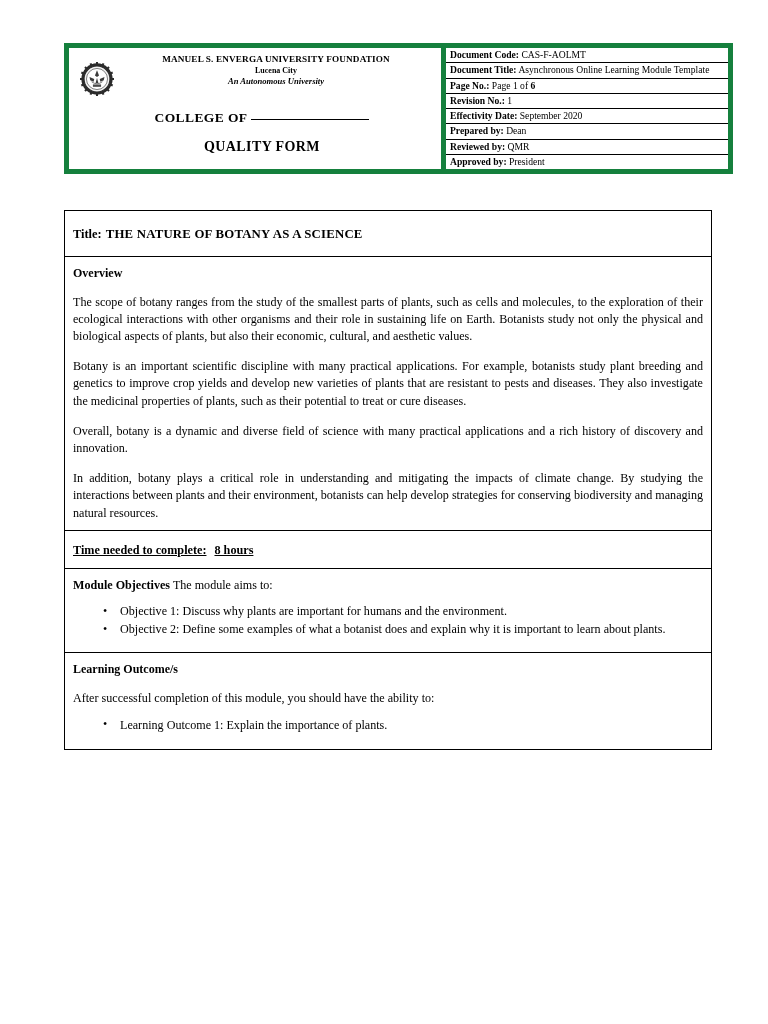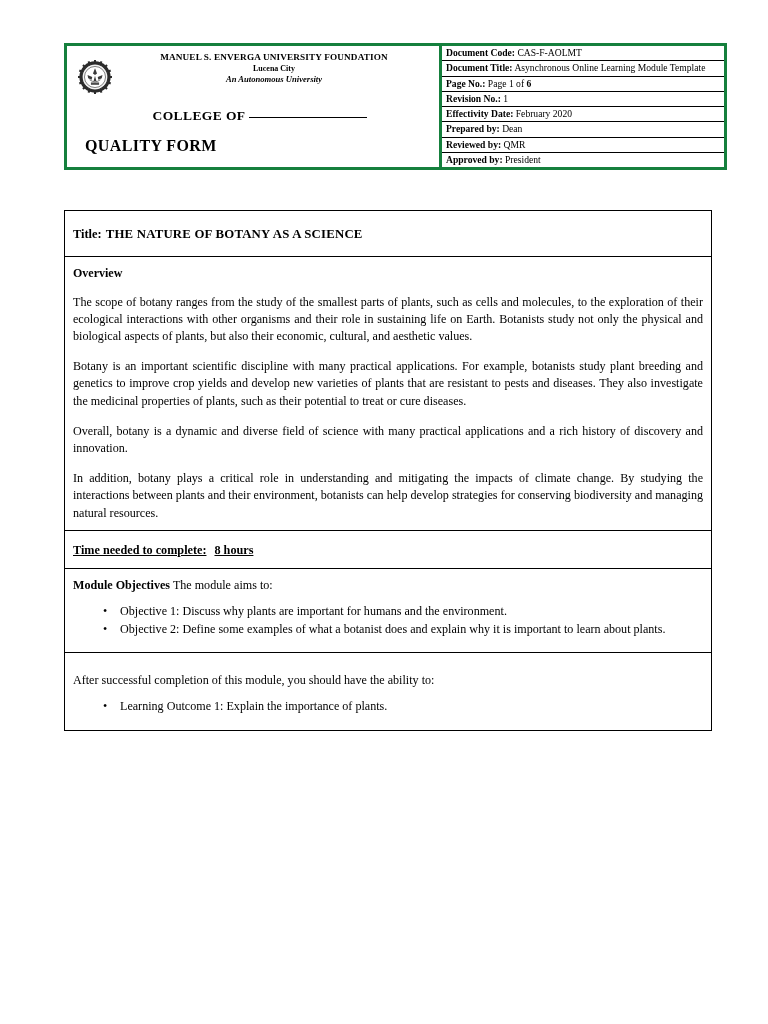--- a/index.html
+++ b/index.html
@@ -19,21 +19,21 @@
   
   .header-table {
     position: absolute;
     left: 64px;
     top: 43px;
     width: 648px;
     border-collapse: collapse;
     table-layout: fixed;
   }
   .header-table td {
-    border: 3px solid #15803d;
+    border: 5px solid #15803d;
     padding: 0;
     vertical-align: top;
   }
   .hdr-left-cell {
     width: 364px;
     padding: 6px 4px 4px 4px !important;
     vertical-align: top;
   }
   .hdr-right-cell {
     width: 282px;
@@ -89,23 +89,24 @@
     letter-spacing: 0.4px;
   }
   .college-blank {
     display: inline-block;
     width: 118px;
     border-bottom: 1.6px solid #000;
     vertical-align: 2px;
     margin-left: 4px;
   }
   .quality-line {
-    font-family: "Liberation Serif", "DejaVu Serif", serif;
-    font-weight: bold;
-    font-size: 16px;
+    text-align: center;
+    font-family: "Liberation Serif", "DejaVu Serif", serif;
+    font-weight: bold;
+    font-size: 14px;
     margin-top: 13px;
     padding-left: 14px;
     padding-bottom: 4px;
     letter-spacing: 0.4px;
   }
 
   
   .meta-table {
     width: 100%;
     border-collapse: collapse;
@@ -290,21 +291,21 @@
               <tr>
                 <td><span class="meta-label">Document Title:</span><span class="meta-value"> Asynchronous Online Learning Module Template</span></td>
               </tr>
               <tr>
                 <td><span class="meta-label">Page No.:</span><span class="meta-value"> Page 1 of </span><b>6</b></td>
               </tr>
               <tr>
                 <td><span class="meta-label">Revision No.:</span><span class="meta-value"> 1</span></td>
               </tr>
               <tr>
-                <td><span class="meta-label">Effectivity Date:</span><span class="meta-value"> February 2020</span></td>
+                <td><span class="meta-label">Effectivity Date:</span><span class="meta-value"> September 2020</span></td>
               </tr>
               <tr>
                 <td><span class="meta-label">Prepared by:</span><span class="meta-value"> Dean</span></td>
               </tr>
               <tr>
                 <td><span class="meta-label">Reviewed by:</span><span class="meta-value"> QMR</span></td>
               </tr>
               <tr>
                 <td><span class="meta-label">Approved by:</span><span class="meta-value"> President</span></td>
               </tr>
@@ -342,19 +343,20 @@
       <span class="strong">Module Objectives</span>
       <span>The module aims to:</span>
     </div>
     <ul class="bullets" id="objectives-list">
         <li>Objective 1: Discuss why plants are important for humans and the environment.</li>
         <li>Objective 2: Define some examples of what a botanist does and explain why it is important to learn about plants.</li>
       </ul>
   </div>
 
   <div class="section sec-outcomes">
+    <div class="sec-head">Learning Outcome/s</div>
     <div class="outcome-intro">After successful completion of this module, you should have the ability to:</div>
     <ul class="bullets" id="outcomes-list">
         <li>Learning Outcome 1: Explain the importance of plants.</li>
       </ul>
   </div>
 
 </div>
 
 </body></html>

